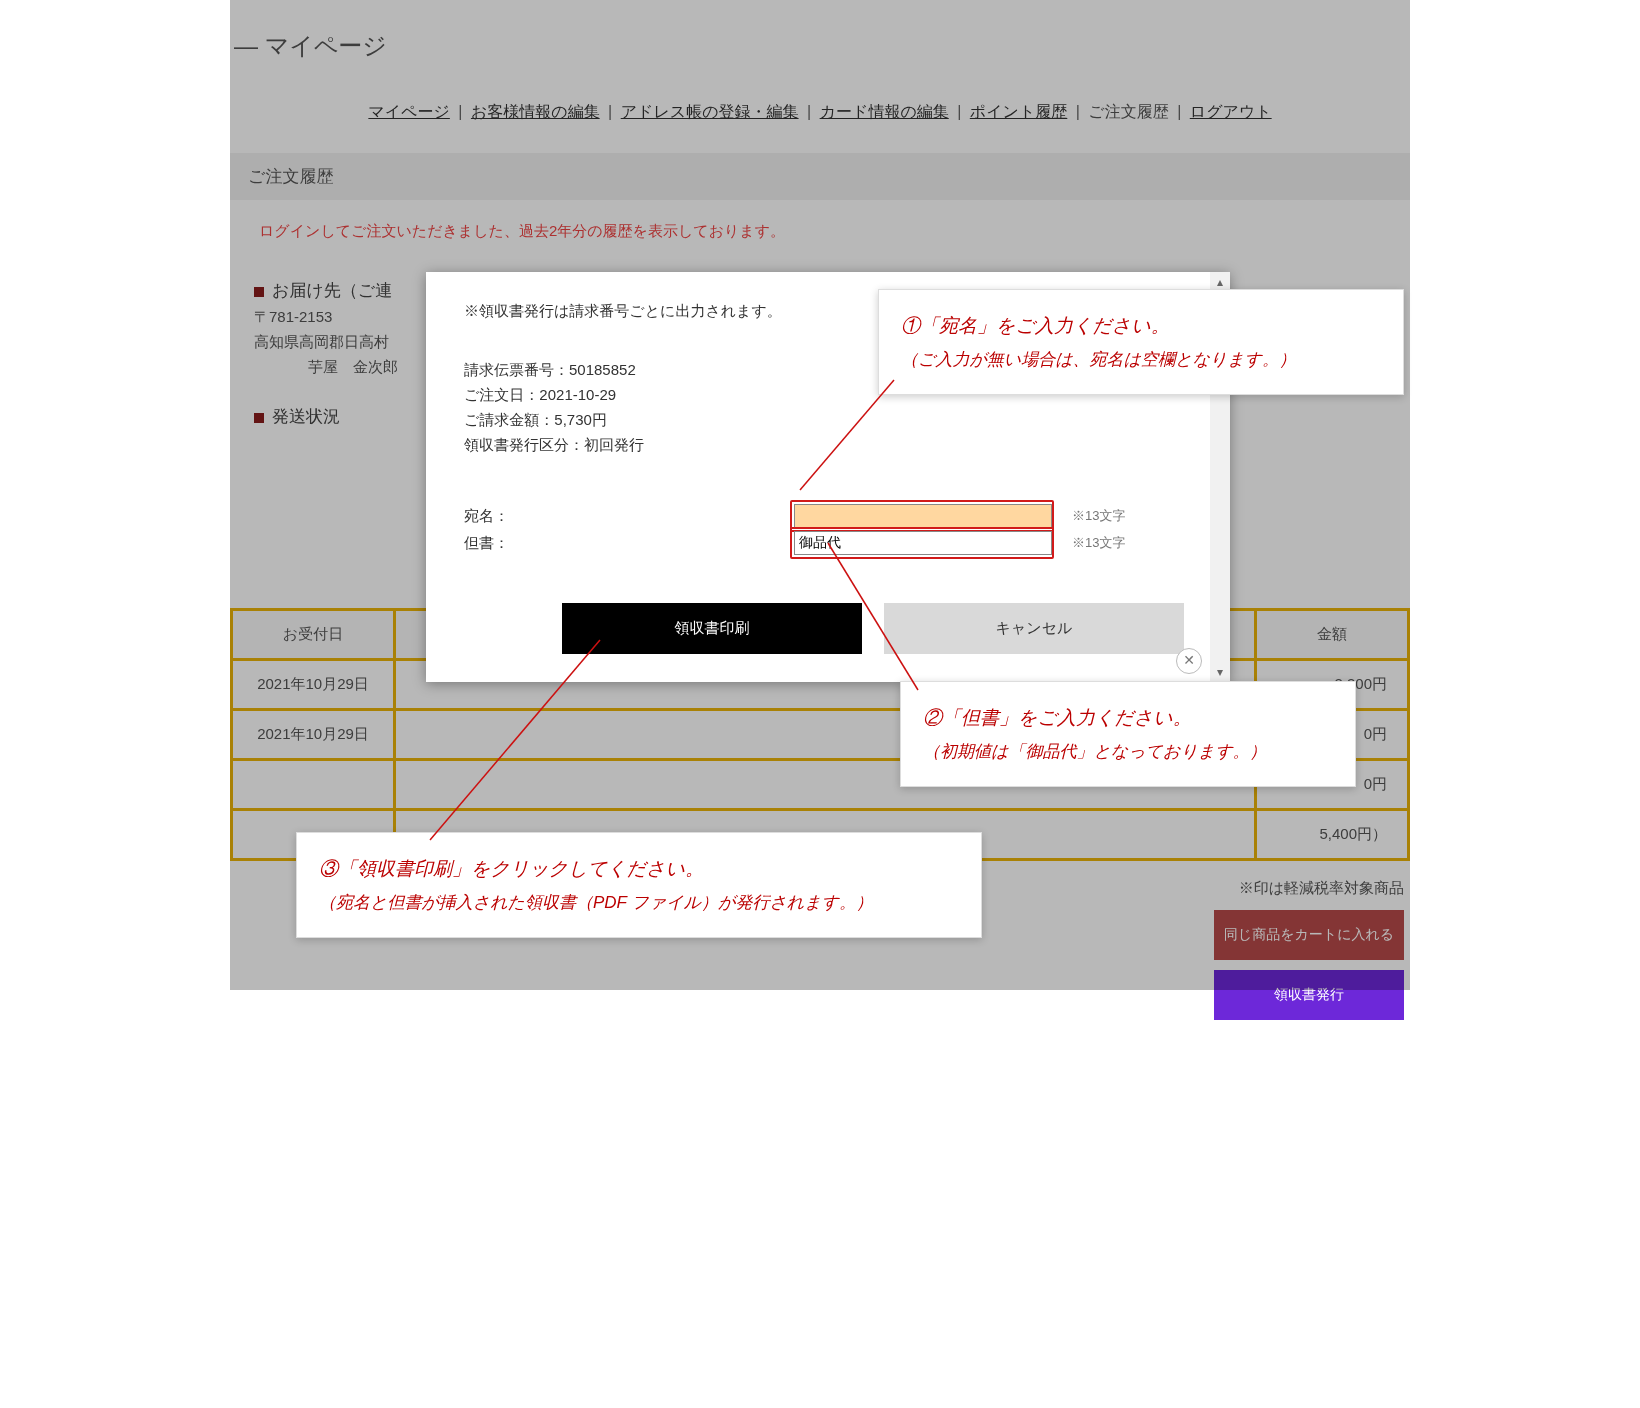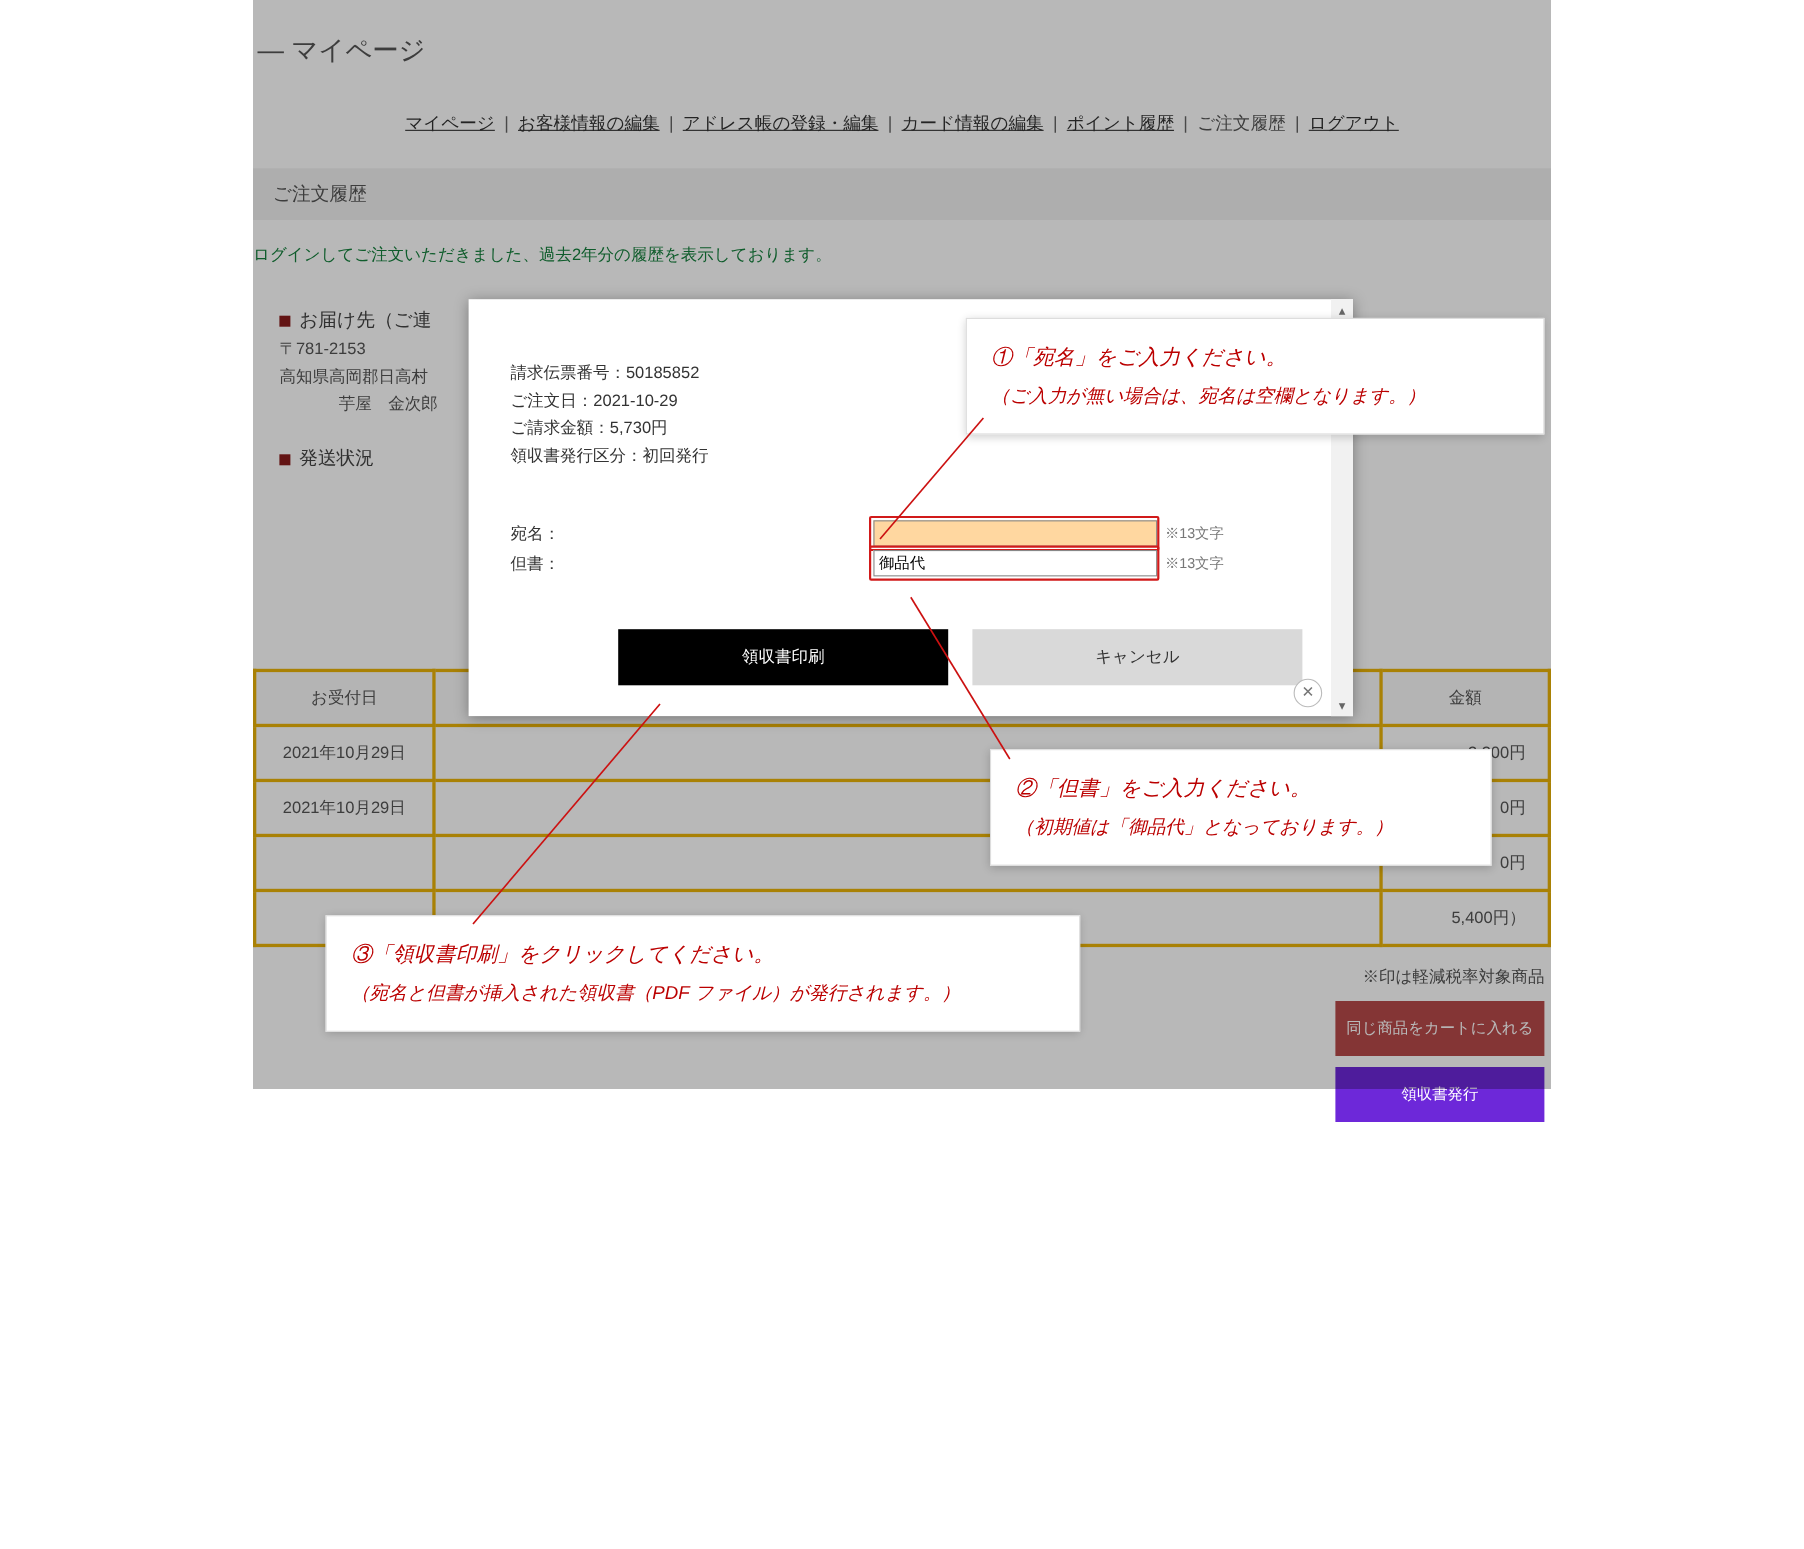--- a/index.html
+++ b/index.html
@@ -2,21 +2,21 @@
 <html><head>
 <meta charset="utf-8">
 <style>
   html,body{margin:0;padding:0;font-family:"Hiragino Kaku Gothic ProN","Meiryo",sans-serif;background:#fff;color:#333;}
   .page{width:1180px;margin:0 auto;position:relative;padding-bottom:80px;}
   .page-title{font-size:24px;color:#555;padding:30px 0 30px 4px;}
   .nav{ text-align:center;font-size:16px;color:#666;padding:10px 0 30px;}
   .nav a{color:#333;margin:0 4px;}
   .nav span.nolink{color:#555;margin:0 4px;}
   .section-bar{background:#f2f2f2;padding:12px 18px;font-size:17px;color:#555;}
-  .desc{font-size:15px;color:#15803d;padding:22px 0 10px;}
+  .desc{font-size:15px;color:#ef4444;padding:22px 0 10px;margin-left:29px;}
   .block{padding:18px 24px 0;}
   .red-sq{display:inline-block;width:10px;height:10px;background:#8a1c1c;margin-right:8px;vertical-align:middle;}
   .bh{font-size:17px;color:#444;margin:10px 0 6px;}
   .sub{font-size:15px;color:#555;margin:6px 0;}
   .indent{padding-left:54px;}
   table.order{width:100%;border-collapse:collapse;margin-top:180px;font-size:15px;}
   table.order th,table.order td{border:3px solid #eab308;padding:14px 10px;text-align:center;color:#555;}
   table.order th{background:#fafafa;font-weight:normal;}
   table.order td.right{text-align:right;padding-right:20px;}
   .tax-note{font-size:15px;color:#555;text-align:right;padding:18px 6px 12px;}
@@ -35,21 +35,21 @@
   .scroll-edge{position:absolute;right:0;top:0;bottom:0;width:20px;background:#f1f1f1;}
   .scroll-up,.scroll-dn{position:absolute;right:0;width:20px;height:20px;background:#f1f1f1;font-size:12px;text-align:center;line-height:20px;color:#666;}
   .scroll-up{top:0;} .scroll-dn{bottom:0;}
   .close-x{position:absolute;right:28px;bottom:8px;width:24px;height:24px;border:1px solid #bbb;border-radius:14px;background:#fff;font-size:14px;color:#777;text-align:center;line-height:22px;}
   .form-row{display:flex;align-items:center;margin:3px 0;}
   .form-label{width:330px;font-size:15px;}
   .input-wrap{position:relative;}
   .modal input[type=text]{width:248px;height:22px;border:1px solid #888;font-size:14px;padding:0 4px;}
   .modal input.hl{background:#ffd7a0;}
   .red-box{position:absolute;border:2px solid #d11a1a;border-radius:2px;top:-4px;left:-4px;width:260px;height:28px;pointer-events:none;}
-  .limit{font-size:13px;color:#777;margin-left:7px;}
+  .limit{font-size:13px;color:#777;margin-left:20px;}
   .btns{display:flex;gap:22px;margin:48px 0 0 98px;}
   .mbtn{width:300px;text-align:center;padding:16px 0;font-size:15px;}
   .mbtn.black{background:#000;color:#fff;}
   .mbtn.gray{background:#d9d9d9;color:#333;}
 
   
   .call{position:absolute;background:#fff;border:1px solid #ddd;box-shadow:0 2px 8px rgba(0,0,0,.2);padding:18px 22px;font-size:19px;color:#b00;line-height:1.9;font-style:italic;}
   .call .small{font-size:17px;}
   svg.lines{position:absolute;top:0;left:0;pointer-events:none;}
 </style>
@@ -116,20 +116,21 @@
     <div class="btn blue">領収書発行</div>
   </div>
 
   <div class="overlay"></div>
 
   <div class="modal">
     <div class="scroll-edge"></div>
     <div class="scroll-up">▴</div>
     <div class="scroll-dn">▾</div>
     <div class="inner">
+      <div class="row">※領収書発行は請求番号ごとに出力されます。</div>
       <div style="height:28px"></div>
       <div class="row"><span>請求伝票番号：</span><span>50185852</span></div>
       <div class="row"><span>ご注文日：</span><span>2021-10-29</span></div>
       <div class="row"><span>ご請求金額：</span><span>5,730円</span></div>
       <div class="row"><span>領収書発行区分：</span><span>初回発行</span></div>
       <div style="height:40px"></div>
       <div class="form-row">
         <div class="form-label">宛名：</div>
         <div class="input-wrap">
           <input type="text" class="hl" style="">

